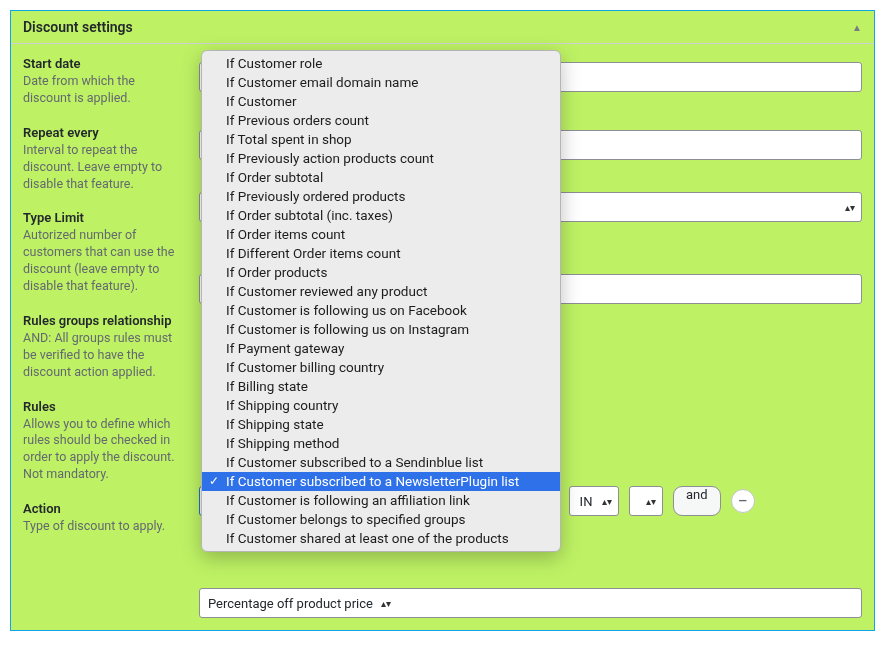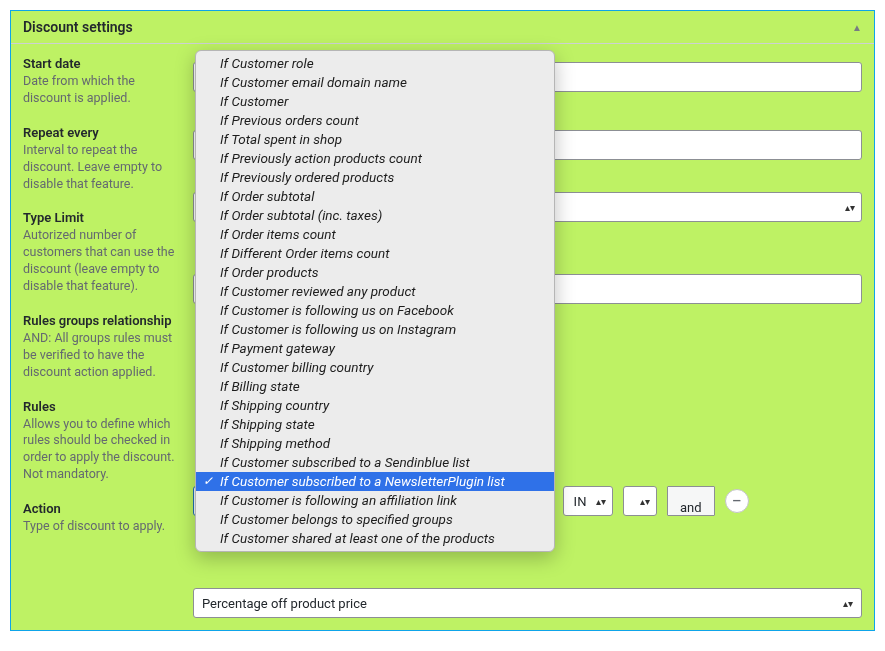--- a/index.html
+++ b/index.html
@@ -26,20 +26,21 @@
       font-weight: 600;
     }
     .toggle-icon {
       color: #787c82;
       font-size: 10px;
     }
     .panel-body {
       display: flex;
       position: relative;
       padding: 12px;
+      gap: 6px;
     }
     .side-col {
       width: 170px;
       flex: 0 0 170px;
       padding-right: 14px;
     }
     .main-col {
       flex: 1;
       position: relative;
     }
@@ -87,40 +88,39 @@
       width: 100%;
       height: 30px;
       border: 1px solid #8c8f94;
       border-radius: 3px;
       background: #fff;
       padding: 0 8px;
       font-size: 13px;
       position: relative;
       display: flex;
       align-items: center;
-      justify-content: space-between;
     }
     .select-wide .sel-arrow { font-size: 10px; color:#333; margin-left:8px;}
     .rules-row {
       display: flex;
       gap: 10px;
       align-items: center;
     }
     .rules-row .select-visible.condition { flex:0 0 auto; border-color:#2271b1; background:#f0f6fc; width: 360px;}
     .rules-row .select-visible.in { width: 50px; justify-content:center;}
     .rules-row .select-visible.val { width: 34px; }
     .op-btn {
       height: 30px;
       border: 1px solid #8c8f94;
-      border-radius: 1px;
+      border-radius: 9px;
       background: #f6f7f7;
       padding: 0 12px;
       font-size: 13px;
       display: inline-flex;
-      align-items: flex-end;
+      align-items: flex-start;
     }
     .remove-btn {
       width: 24px; height: 24px;
       border: 1px solid #c3c4c7;
       border-radius: 50%;
       display: inline-flex;
       align-items: center;
       justify-content: center;
       color: #646970;
       font-size: 18px;
@@ -141,21 +141,20 @@
       padding: 3px 0;
       font-size: 13.5px;
     }
     .dropdown-item {
       padding: 0 12px 0 24px;
       height: 19px;
       line-height: 19px;
       white-space: nowrap;
       color: #1d1d1d;
       position: relative;
-      font-style: italic;
     }
     .dropdown-item .check {
       position: absolute;
       left: 7px;
       top: 0;
       color: #fff;
       font-size: 12px;
       display: none;
     }
     .dropdown-item.selected {
@@ -206,22 +205,22 @@
 
     <div class="main-col">
 
       <div class="dropdown-overlay" id="dropdown">
           <div class="dropdown-item"><span>If Customer role</span></div>
           <div class="dropdown-item"><span>If Customer email domain name</span></div>
           <div class="dropdown-item"><span>If Customer</span></div>
           <div class="dropdown-item"><span>If Previous orders count</span></div>
           <div class="dropdown-item"><span>If Total spent in shop</span></div>
           <div class="dropdown-item"><span>If Previously action products count</span></div>
+          <div class="dropdown-item"><span>If Order subtotal</span></div>
           <div class="dropdown-item"><span>If Previously ordered products</span></div>
-          <div class="dropdown-item"><span>If Order subtotal</span></div>
           <div class="dropdown-item"><span>If Order subtotal (inc. taxes)</span></div>
           <div class="dropdown-item"><span>If Order items count</span></div>
           <div class="dropdown-item"><span>If Different Order items count</span></div>
           <div class="dropdown-item"><span>If Order products</span></div>
           <div class="dropdown-item"><span>If Customer reviewed any product</span></div>
           <div class="dropdown-item"><span>If Customer is following us on Facebook</span></div>
           <div class="dropdown-item"><span>If Customer is following us on Instagram</span></div>
           <div class="dropdown-item"><span>If Payment gateway</span></div>
           <div class="dropdown-item"><span>If Customer billing country</span></div>
           <div class="dropdown-item"><span>If Billing state</span></div>

